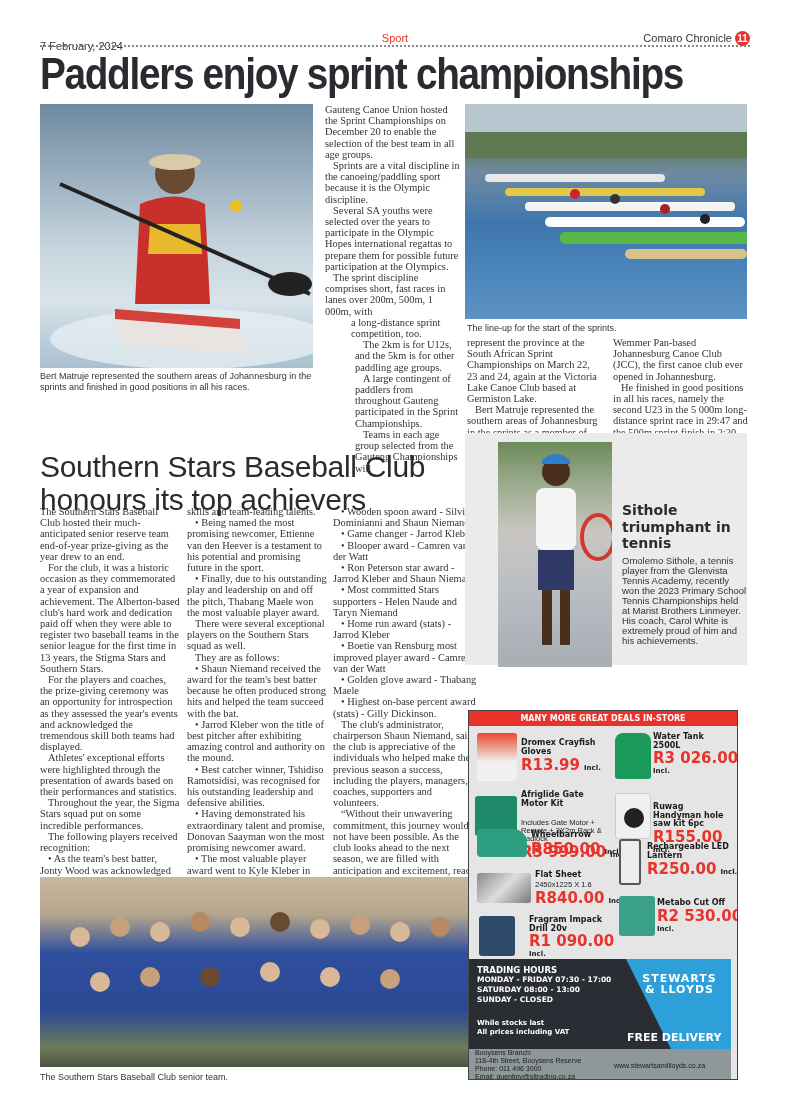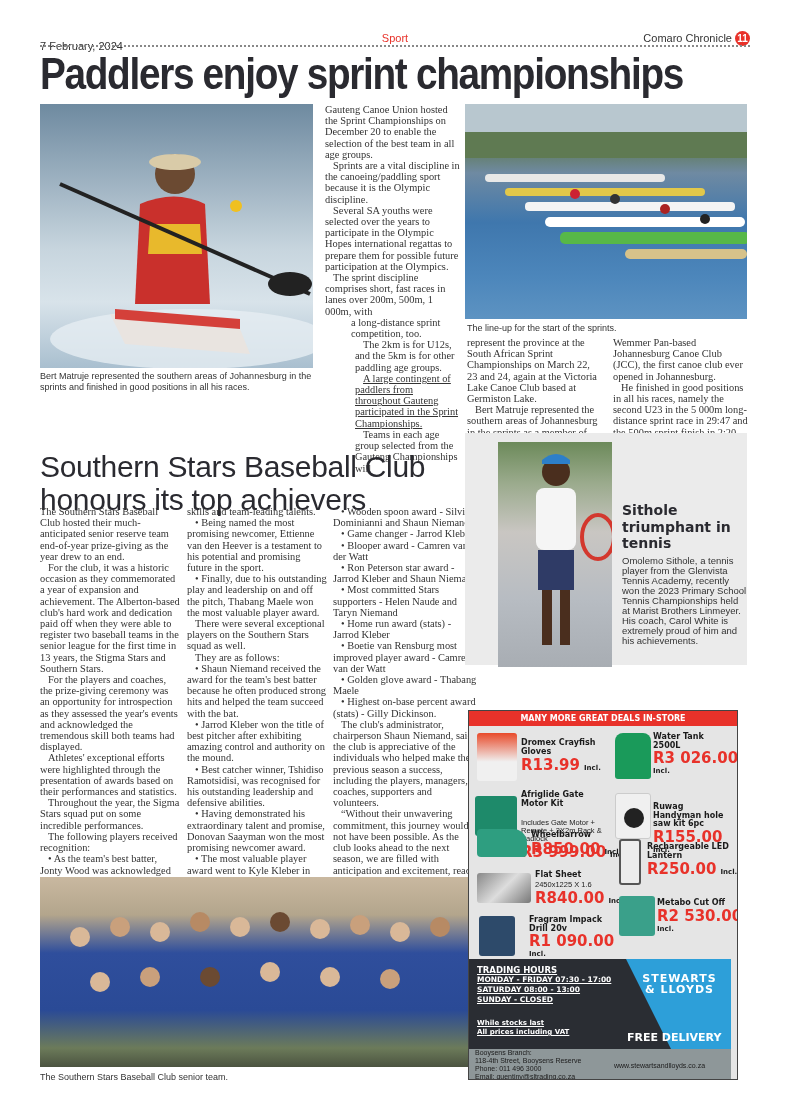--- a/index.html
+++ b/index.html
@@ -26,21 +26,21 @@
   .tennis-body { left: 622px; top: 556px; width: 125px; font-family: "Liberation Sans", sans-serif; font-size: 9.5px; line-height: 10px; color: #333; }
   .ad { left: 468px; top: 710px; width: 270px; height: 370px; border: 1px solid #444; background: #e5e5e5; overflow: hidden; }
   .ad-banner { left: 0; top: 0; width: 100%; height: 15px; background: #e8322a; color: #fff; font-family: "DejaVu Sans", sans-serif; font-weight: bold; font-size: 8px; text-align: center; line-height: 15px; }
   .prod-name { font-family: "DejaVu Sans", sans-serif; font-weight: bold; font-size: 8px; line-height: 8.5px; color: #1a1a1a; }
   .prod-sub { font-family: "Liberation Sans", sans-serif; font-size: 7.5px; color: #222; }
   .price { font-family: "DejaVu Sans", sans-serif; font-weight: bold; font-size: 15px; color: #e8322a; line-height: 17px; white-space: nowrap; }
   .incl { font-family: "DejaVu Sans", sans-serif; font-weight: bold; font-size: 7px; color: #1a1a1a; }
   .prod-img { border-radius: 3px; }
   .ad-dark { left: 0; top: 248px; width: 262px; height: 90px; background: #2a2d33; }
   .ad-blue { position: absolute; right: 0; top: 0; width: 150px; height: 90px; background: #2d9fd9; clip-path: polygon(30% 0, 100% 0, 100% 100%, 60% 100%); }
-  .hours { font-family: "DejaVu Sans", sans-serif; font-weight: bold; color: #fff; font-size: 7.5px; line-height: 10px; text-decoration: underline; }
+  .hours { font-family: "DejaVu Sans", sans-serif; font-weight: bold; color: #fff; font-size: 7.5px; line-height: 10px; }
   .brand { font-family: "DejaVu Sans", sans-serif; font-weight: bold; color: #fff; font-size: 11px; line-height: 11px; text-align: center; letter-spacing: 1px; }
   .free { font-family: "DejaVu Sans", sans-serif; font-weight: bold; color: #fff; font-size: 11px; }
   .ad-grey { left: 0; top: 338px; width: 262px; height: 32px; background: #8e9799; }
   .branch { font-family: "Liberation Sans", sans-serif; font-size: 7.5px; line-height: 9px; color: #1c1c1c; }
   .team-photo { left: 40px; top: 877px; width: 435px; height: 190px; background: linear-gradient(180deg, #c9b8a0 0%, #b3a58c 20%, #2f4e9c 40%, #2a4a96 70%, #6c7b5a 90%, #4b5340 100%); }
 </style>
 </head>
 <body>
 
 <div class="abs header-row">
@@ -69,21 +69,21 @@
 </div>
 <div class="abs caption" style="left:40px; top:371px; width:275px;">Bert Matruje represented the southern areas of Johannesburg in the sprints and finished in good positions in all his races.</div>
 
 <div class="abs body-text" style="left:325px; top:104px; width:136px;">
   <p class="noindent">Gauteng Canoe Union hosted the Sprint Championships on December 20 to enable the selection of the best team in all age groups.</p>
   <p>Sprints are a vital discipline in the canoeing/paddling sport because it is the Olympic discipline.</p>
   <p>Several SA youths were selected over the years to participate in the Olympic Hopes international regattas to prepare them for possible future participation at the Olympics.</p>
   <p>The sprint discipline comprises short, fast races in lanes over 200m, 500m, 1 000m, with</p>
   <p class="noindent" style="padding-left:26px;">a long-distance sprint competition, too.</p>
   <p style="padding-left:30px;">The 2km is for U12s, and the 5km is for other paddling age groups.</p>
-  <p style="padding-left:30px;text-decoration:underline;">A large contingent of paddlers from throughout Gauteng participated in the Sprint Championships.</p>
+  <p style="padding-left:30px;">A large contingent of paddlers from throughout Gauteng participated in the Sprint Championships.</p>
   <p style="padding-left:30px;">Teams in each age group selected from the Gauteng Championships will</p>
 </div>
 
 <div class="abs photo sprint-photo">
   <svg width="282" height="215" viewBox="0 0 282 215">
     <rect x="0" y="0" width="282" height="28" fill="#b8c7cf"></rect>
     <rect x="0" y="28" width="282" height="26" fill="#5f7a52"></rect>
     <rect x="20" y="70" width="180" height="8" rx="4" fill="#e8e8e8"></rect>
     <rect x="40" y="84" width="200" height="8" rx="4" fill="#e2c84a"></rect>
     <rect x="60" y="98" width="210" height="9" rx="4" fill="#f4f4f4"></rect>

